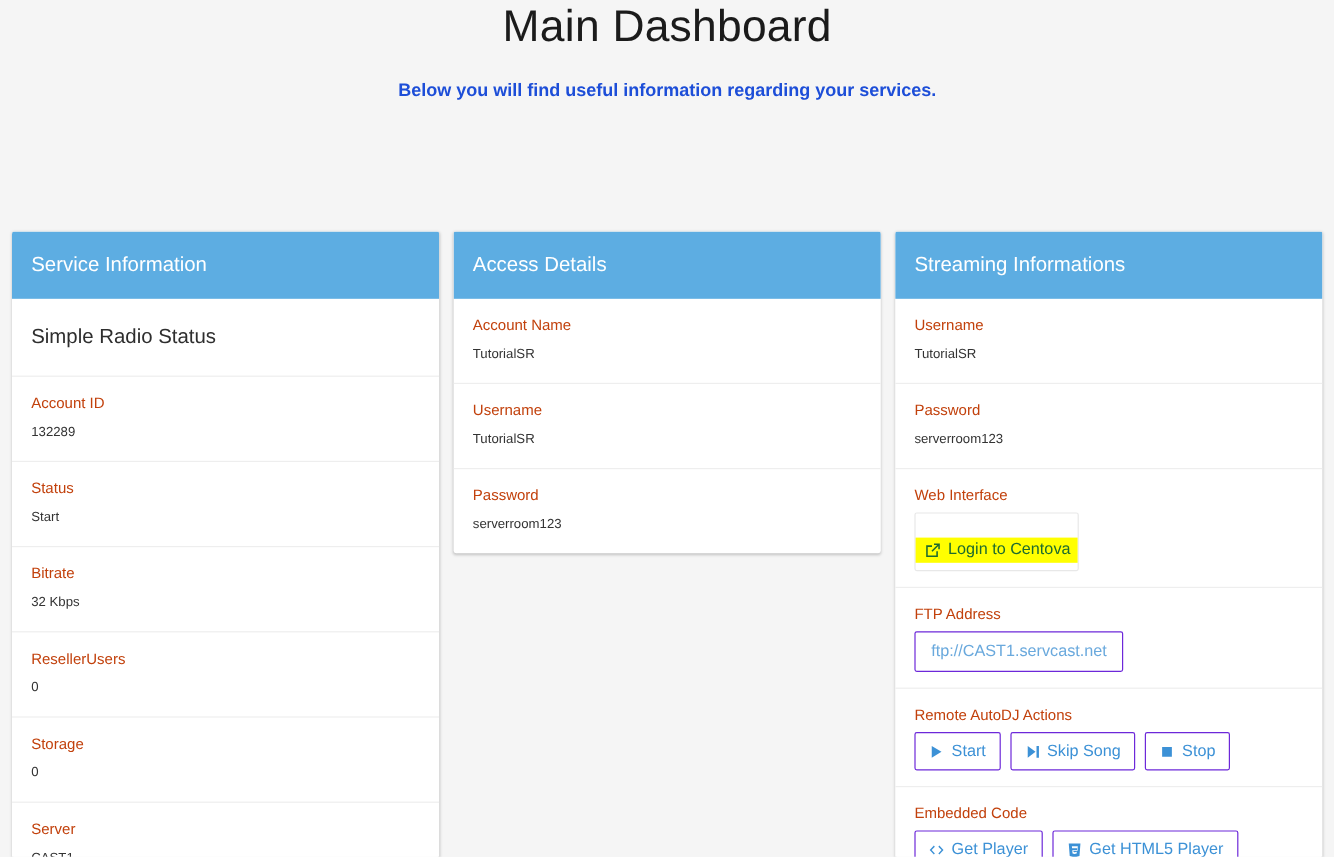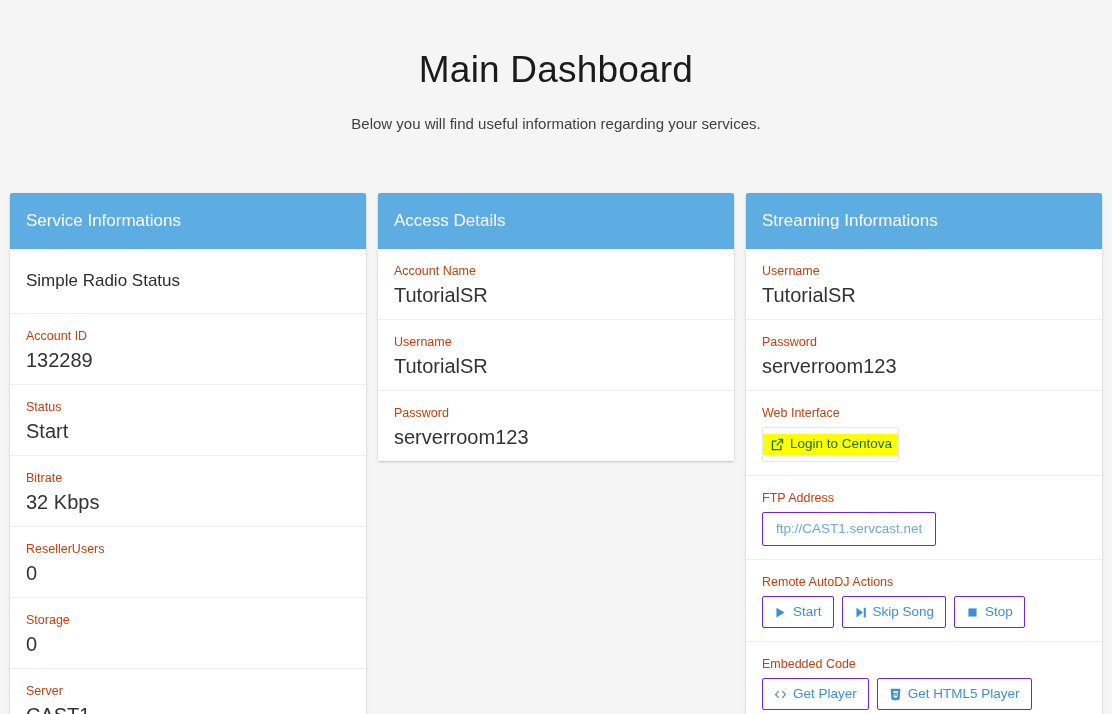--- a/index.html
+++ b/index.html
@@ -20,35 +20,34 @@
   .page {
     width: 1112px;
     height: 714px;
     position: relative;
     box-sizing: border-box;
   }
 
   
   .page-header {
     text-align: center;
-    padding-top: 48px;
   }
   .page-title {
     font-size: 37px;
     font-weight: 400;
     line-height: 44px;
     color: #1b1b1b;
     margin: 0;
     letter-spacing: 0.2px;
   }
   .page-subtitle {
     font-size: 15px;
-    font-weight: 400;
+    font-weight: 700;
     line-height: 22px;
-    color: #404040;
+    color: #1d4ed8;
     margin: 21px 0 0 0;
   }
 
   
   .cards {
     position: absolute;
     top: 193px;
     left: 10px;
     width: 1092px;
     display: flex;
@@ -92,21 +91,21 @@
     color: #2e2e2e;
     padding: 6px 0 7px 0;
   }
   .row-label {
     font-size: 12.5px;
     line-height: 16px;
     color: #c2410c;
     margin-bottom: 6px;
   }
   .row-value {
-    font-size: 20px;
+    font-size: 11px;
     line-height: 21px;
     color: #333333;
   }
 
   
   .btn-group {
     display: flex;
     gap: 8px;
     flex-wrap: wrap;
     margin-top: 2px;
@@ -134,21 +133,21 @@
     align-items: center;
     justify-content: center;
     width: 13px;
     height: 13px;
     flex: 0 0 auto;
   }
   .btn-icon svg { display: block; }
 
   
   .btn-highlight {
-    padding: 6px 0 6px 0;
+    padding: 20px 0 6px 0;
     border: 1px solid #e8e8e8;
   }
   .btn-highlight .hl {
     background: #ffff00;
     color: #1d6b2f;
     padding: 1px 6px 2px 8px;
     display: inline-flex;
     align-items: center;
     gap: 6px;
     font-size: 13.5px;
@@ -181,21 +180,21 @@
 <div class="page">
 
   <div class="page-header">
     <h1 class="page-title">Main Dashboard</h1>
     <p class="page-subtitle">Below you will find useful information regarding your services.</p>
   </div>
 
   <div class="cards" id="cards-container">
       <div class="card">
         <div class="card-header">
-          <span class="card-header-title">Service Informations</span>
+          <span class="card-header-title">Service Information</span>
         </div>
         <div class="row">
           <div class="row-title">Simple Radio Status</div>
         </div>
         <div class="row">
           <div class="row-label">Account ID</div>
           <div class="row-value">132289</div>
         </div>
         <div class="row">
           <div class="row-label">Status</div>

